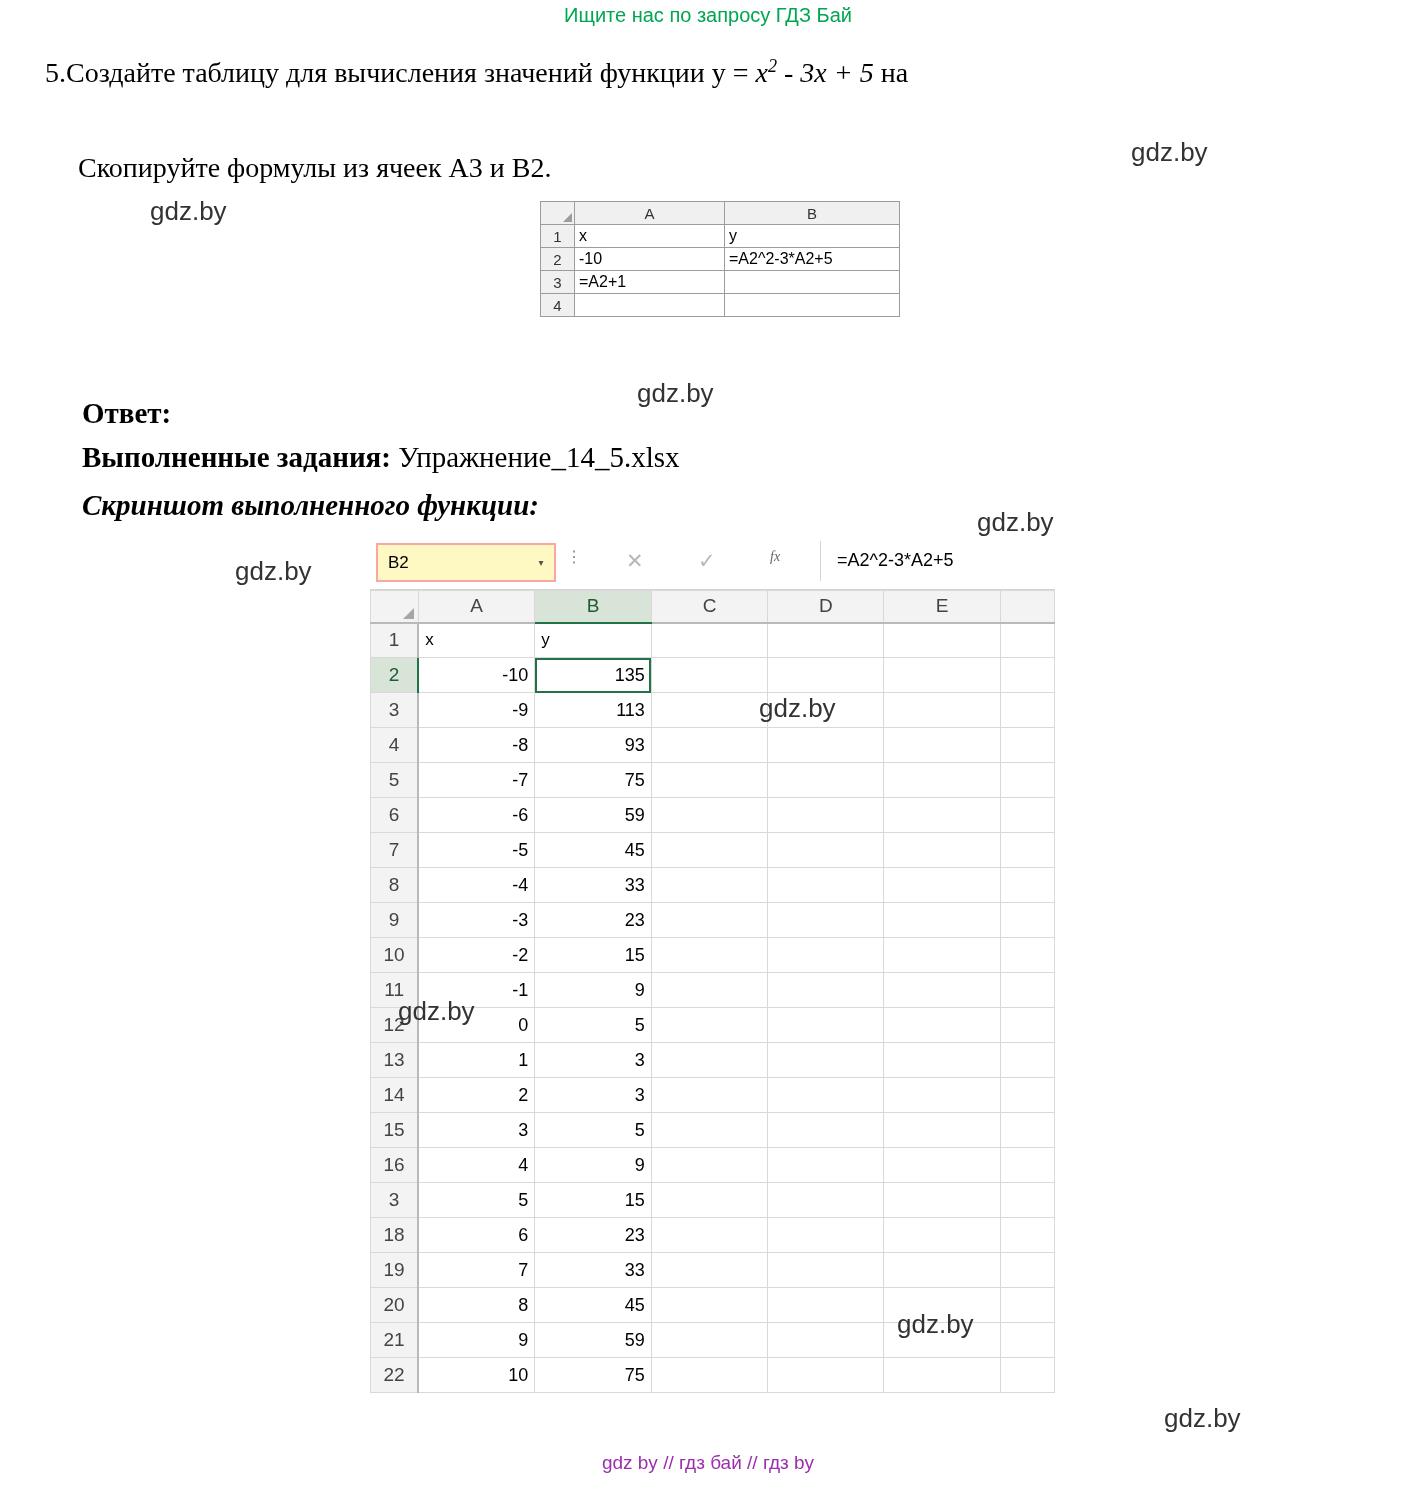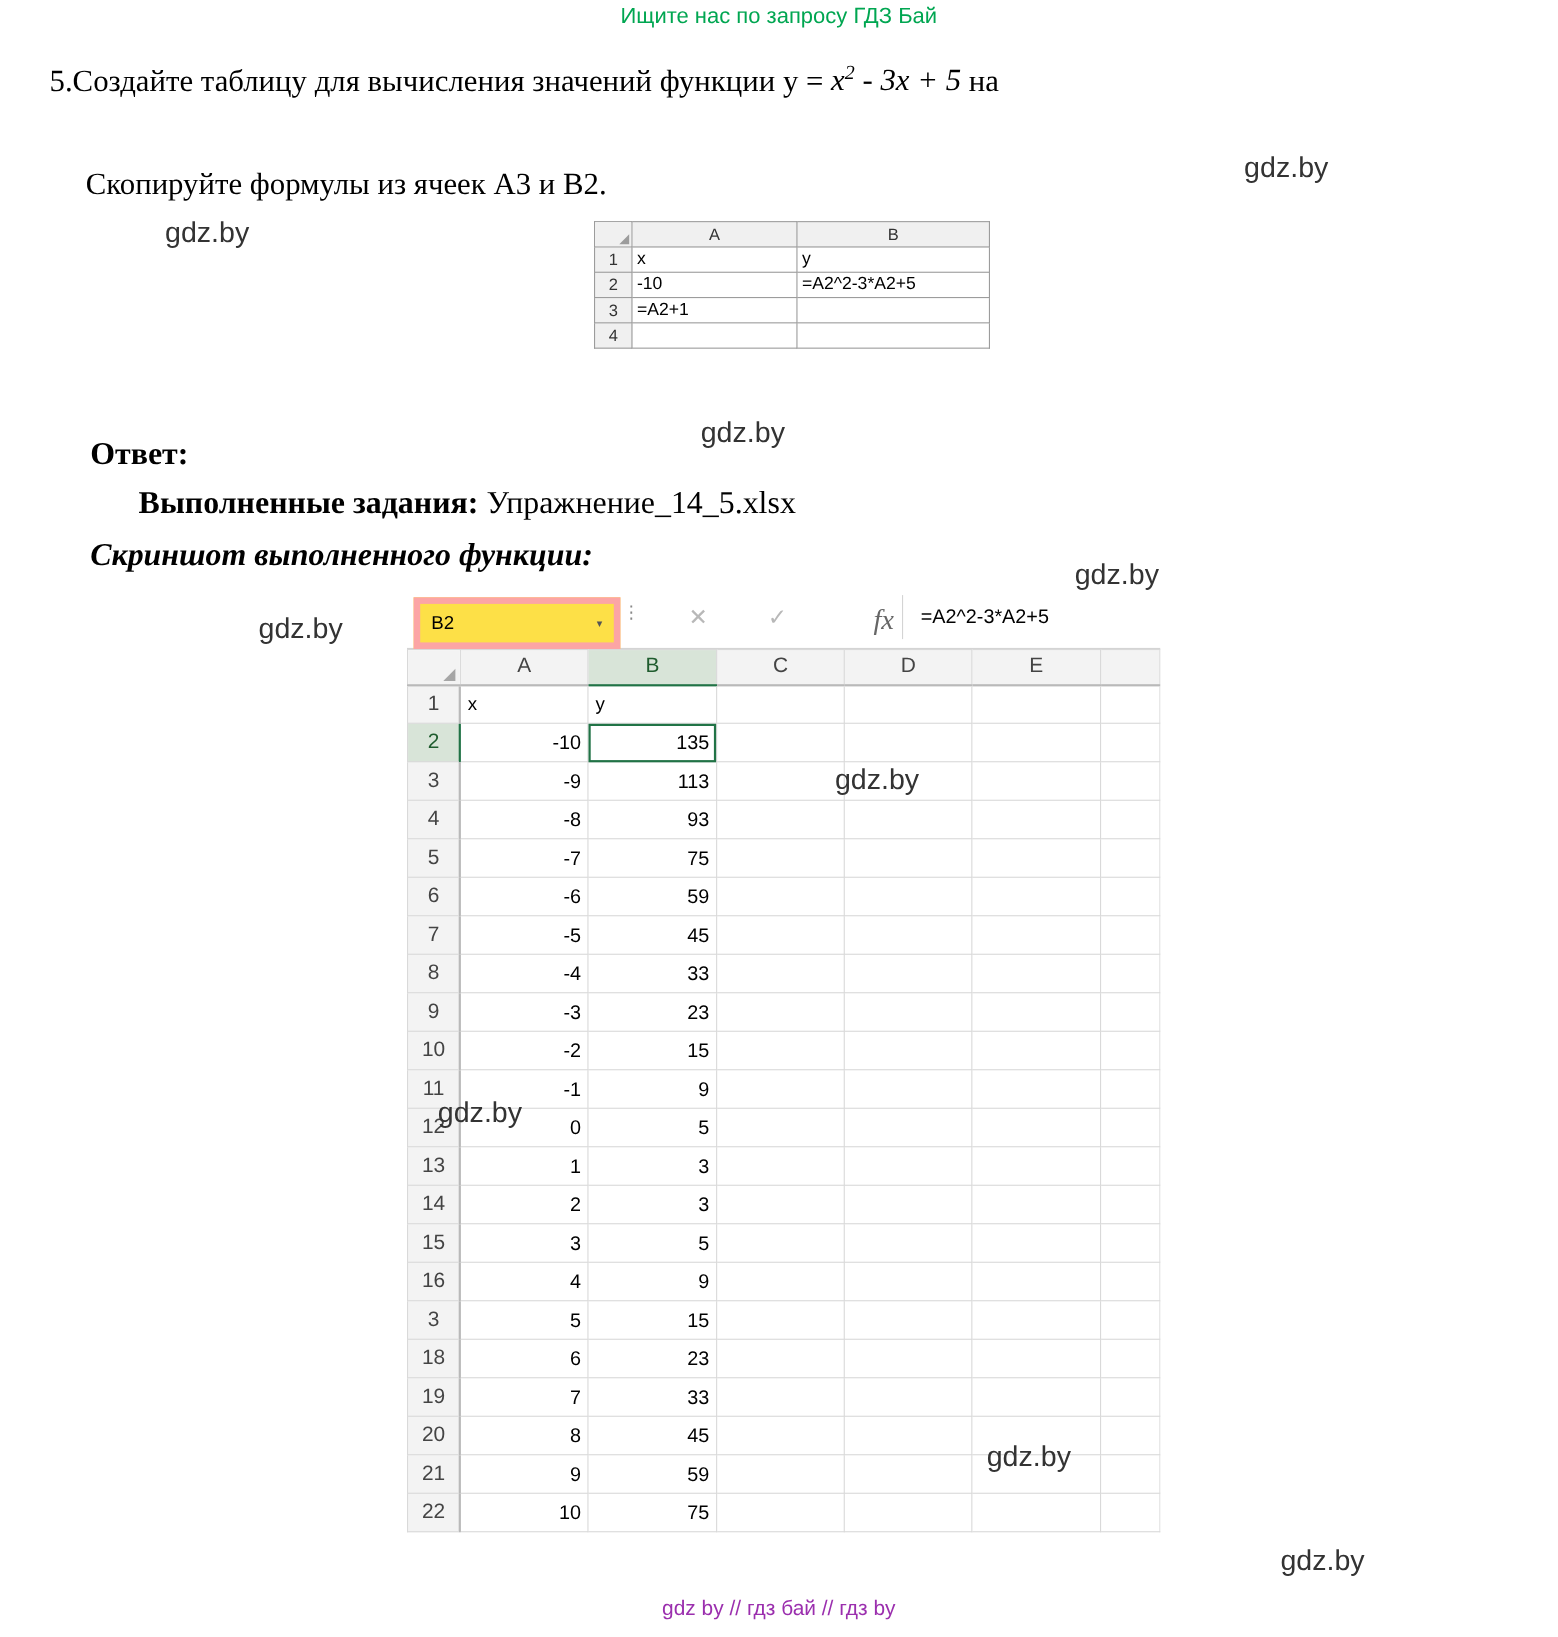--- a/index.html
+++ b/index.html
@@ -98,21 +98,21 @@
     top: 397px;
     font-size: 29px;
     font-weight: bold;
   }
   .done-label {
     position: absolute;
     left: 82px;
     top: 441px;
     font-size: 29px;
   }
-  .done-label b { font-weight: bold; margin-left: 44px; }
+  .done-label b { font-weight: bold; }
   .shot-label {
     position: absolute;
     left: 82px;
     top: 489px;
     font-size: 29px;
     font-weight: bold;
     font-style: italic;
   }
   
   .excel {
@@ -128,22 +128,22 @@
   .formula-bar {
     position: relative;
     height: 56px;
     background: #fff;
     border-bottom: 1px solid #d4d4d4;
   }
   .namebox {
     position: absolute;
     left: 6px; top: 10px;
     width: 176px; height: 35px;
-    border: 6px solid #fca5a5;
-    background: #fde047;
+    border: 2px solid #fca5a5;
+    background: #fef9c3;
     display: flex;
     align-items: center;
     justify-content: space-between;
   }
   .namebox .nb-text {
     flex: 1;
     padding-left: 10px;
     font-size: 17px;
     color: #000;
   }
@@ -161,21 +161,21 @@
     letter-spacing: 0;
   }
   .fb-btn {
     position: absolute;
     top: 16px;
     font-size: 21px;
     color: #b8b8b8;
   }
   .fb-cancel { left: 256px; }
   .fb-enter  { left: 328px; color: #b8b8b8; }
-  .fb-fx     { left: 400px; font-style: italic; font-family: "Liberation Serif", serif; color: #666; font-size: 26px; margin-left: 24px;}
+  .fb-fx     { left: 400px; font-style: italic; font-family: "Liberation Serif", serif; color: #666; font-size: 14px;}
   .fb-divider {
     position: absolute;
     left: 450px; top: 8px;
     width: 1px; height: 40px;
     background: #d4d4d4;
   }
   .fb-input {
     position: absolute;
     left: 458px; top: 10px;
     width: 222px; height: 35px;

